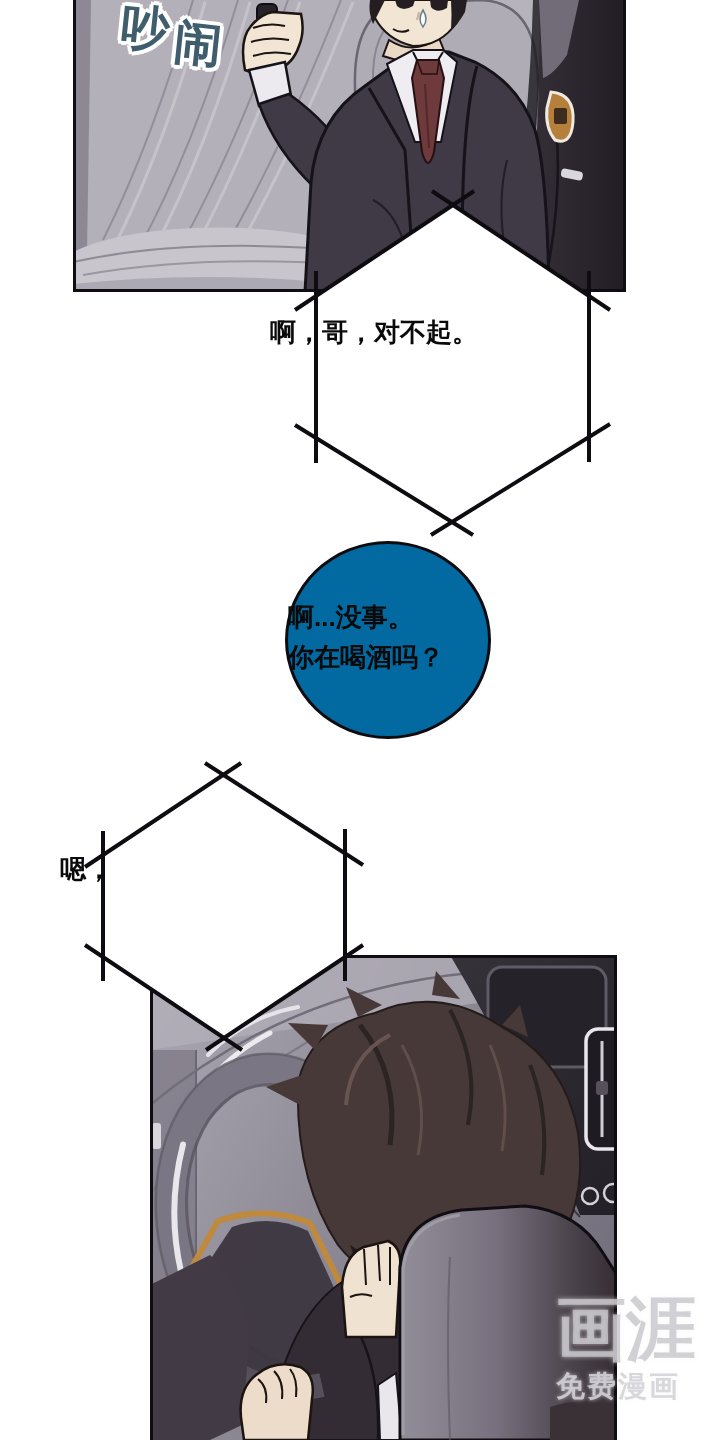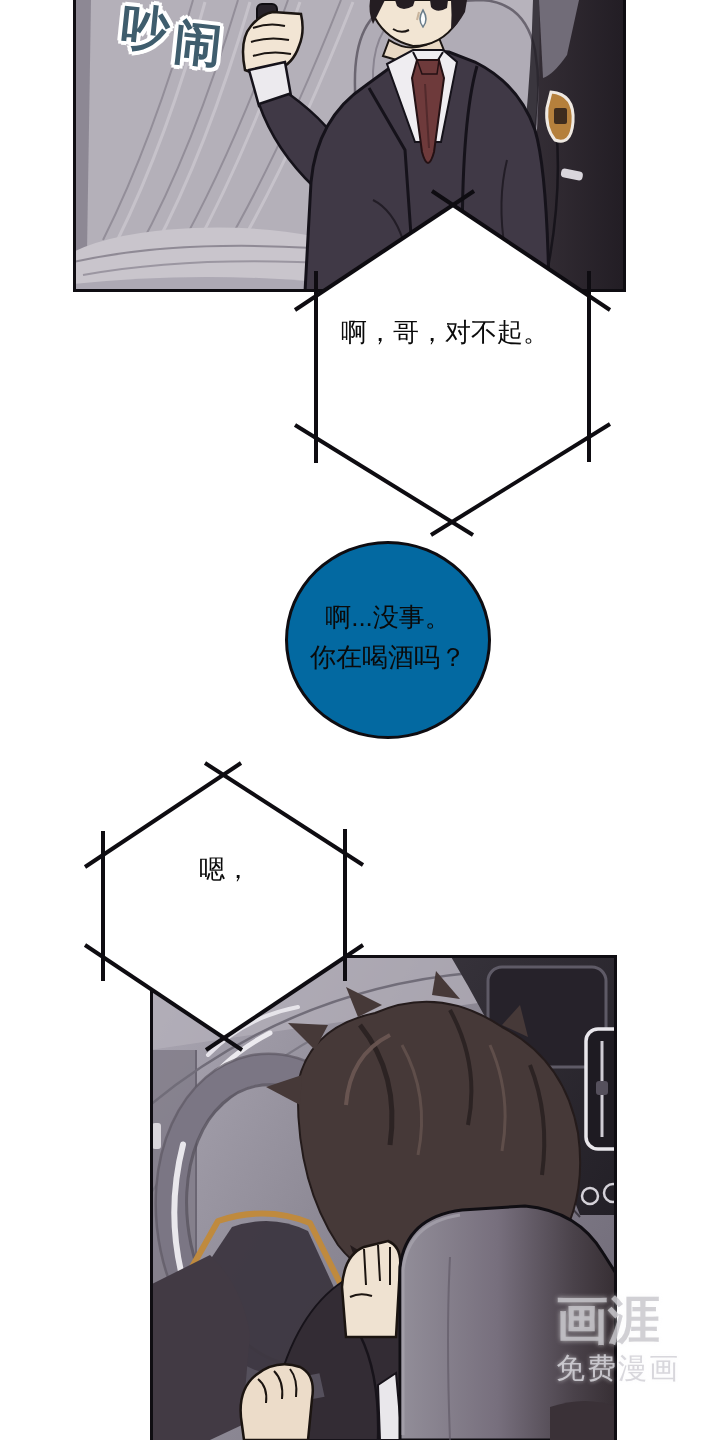--- a/index.html
+++ b/index.html
@@ -23,43 +23,43 @@
       -3px -3px 0 #fff, 3px -3px 0 #fff, -3px 3px 0 #fff, 3px 3px 0 #fff,
       -4px 0 0 #fff, 4px 0 0 #fff, 0 -4px 0 #fff, 0 4px 0 #fff,
       0 0 3px #fff;
   }
   .sfx .c2{display:inline-block;transform:translateY(10px);}
 
   
   .bubble{position:absolute;z-index:2;}
   .bubble svg{display:block;position:absolute;left:0;top:0;}
   .btxt{
-    position:absolute;left:0;width:100%;text-align:center;
-    font-weight:400;color:#0a0a0a;white-space:nowrap;
+    position:absolute;left:0;width:100%;
+    font-weight:700;color:#0a0a0a;white-space:nowrap;
   }
   .hex1{left:270px;top:175px;width:350px;height:380px;}
   .hex1 .btxt{top:136px;font-size:26px;line-height:42px;}
   .hex3{left:60px;top:745px;width:330px;height:330px;}
   .hex3 .btxt{top:108px;font-size:26px;line-height:33px;}
   .circle2{
     left:285px;top:541px;width:206px;height:198px;
     background:#0369a1;border:3px solid #0e0c11;border-radius:50%;
     box-sizing:border-box;
   }
   .circle2 .btxt{top:53px;font-size:26px;line-height:40px;}
 
   
   .watermark{position:absolute;left:556px;top:1294px;z-index:3;line-height:1;}
   .wm-logo{
-    font-size:52px;font-weight:900;letter-spacing:0px;
+    font-size:70px;font-weight:900;letter-spacing:0px;
     color:rgba(199,197,203,0.80);
     text-shadow:0 0 5px rgba(244,244,246,0.65);
   }
   .wm-tag{
-    margin-top:8px;font-size:29px;font-weight:400;letter-spacing:2px;
+    margin-top:8px;font-size:29px;font-weight:700;letter-spacing:2px;
     color:rgba(211,209,215,0.88);
     text-shadow:0 0 4px rgba(244,244,246,0.6);
     white-space:nowrap;
   }
 </style>
 </head>
 <body>
 
 <div class="page">
 

